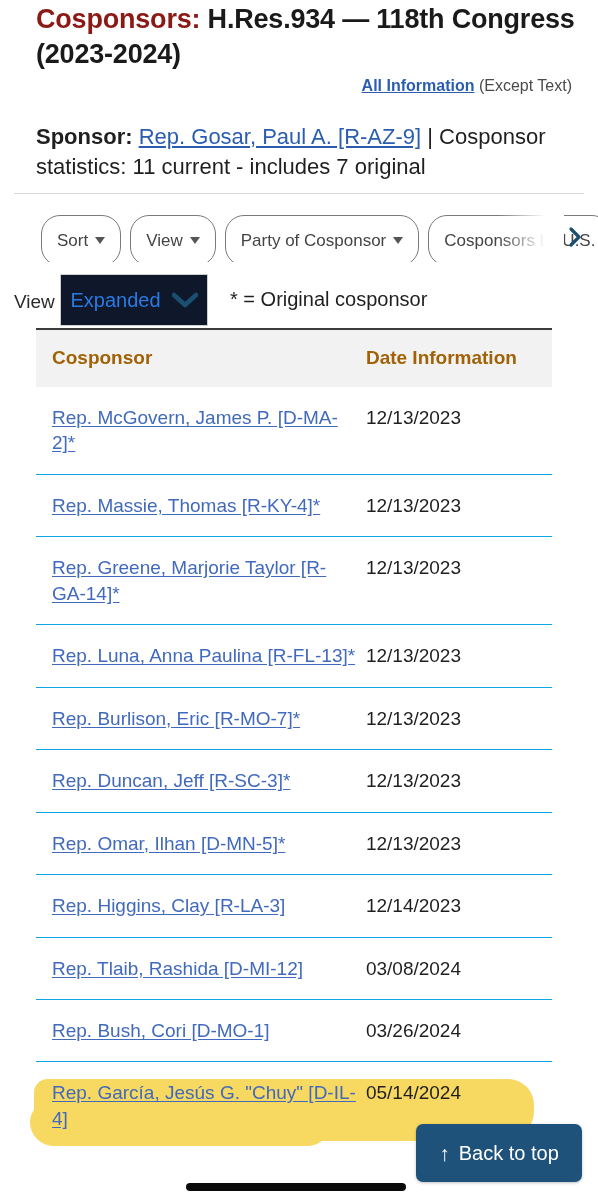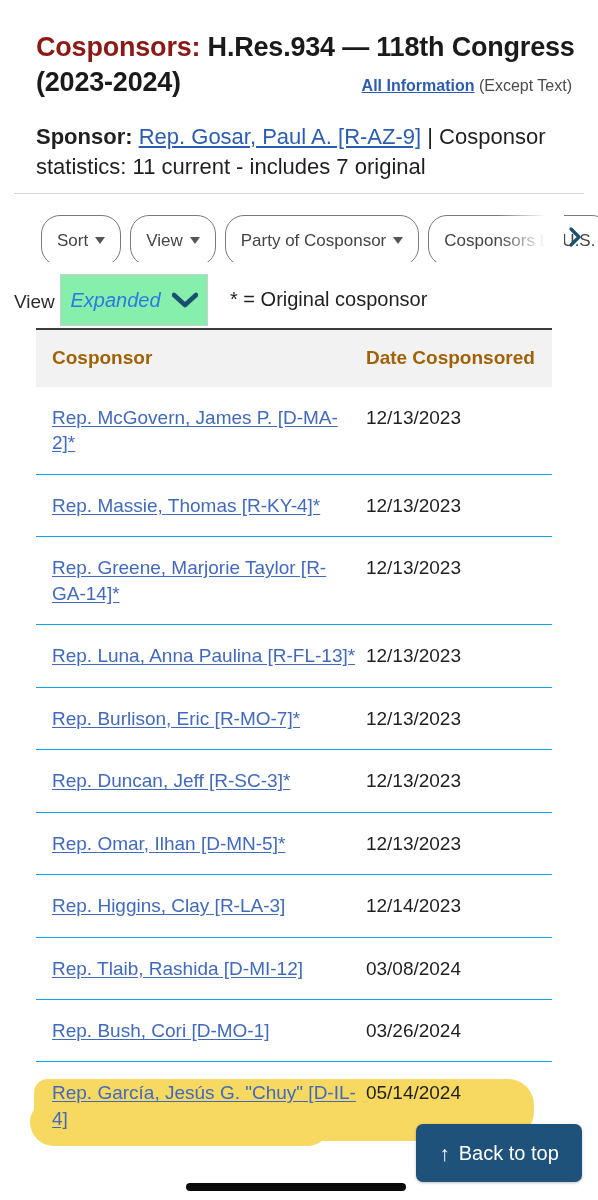--- a/index.html
+++ b/index.html
@@ -20,21 +20,20 @@
   .title-block {
     position: absolute;
     left: 36px; top: 2px; right: 20px;
   }
   .page-title {
     font-size: 27px;
     font-weight: bold;
     line-height: 1.28;
     color: #1a1a1a;
     letter-spacing: -0.2px;
-    margin-top: 28px;
   }
   .page-title .cosponsors-word { color: #8b1a16; }
 
   
   .allinfo-line {
     position: absolute;
     left: 36px; top: 76px; right: 26px;
     text-align: right;
     font-size: 16px;
     line-height: 1.3;
@@ -123,26 +122,25 @@
     position: absolute;
     left: 14px; top: 17px;
     font-size: 19px;
     color: #2b2b2b;
   }
   .view-select {
     position: absolute;
     left: 60px; top: 0;
     width: 148px; height: 52px;
     border: 1px solid #cfcfcf;
-    background: #86efac;
+    background: #0f172a;
     display: flex;
     align-items: center;
     justify-content: center;
     gap: 11px;
-    font-style: italic;
   }
   .view-select .sel-text {
     font-size: 20px;
     color: #2a7ae2;
   }
   .view-select .sel-caret svg { display: block; }
   .orig-note {
     position: absolute;
     left: 230px; top: 14px;
     font-size: 20px;
@@ -318,21 +316,21 @@
 
   <div class="hl-marker"></div>
   <div class="hl-marker two"></div>
 
   <div class="table-wrap">
     <div class="tbl-toprule"></div>
     <table class="cosp">
       <thead>
         <tr>
           <th class="col-name">Cosponsor</th>
-          <th class="col-date">Date Cosponsored</th>
+          <th class="col-date">Date Information</th>
         </tr>
       </thead>
       <tbody id="table-body">
           <tr>
             <td class="col-name"><a class="cosp-link" href="#">Rep. McGovern, James P. [D-MA-2]*</a></td>
             <td class="col-date">12/13/2023</td>
           </tr>
           <tr>
             <td class="col-name"><a class="cosp-link" href="#">Rep. Massie, Thomas [R-KY-4]*</a></td>
             <td class="col-date">12/13/2023</td>

